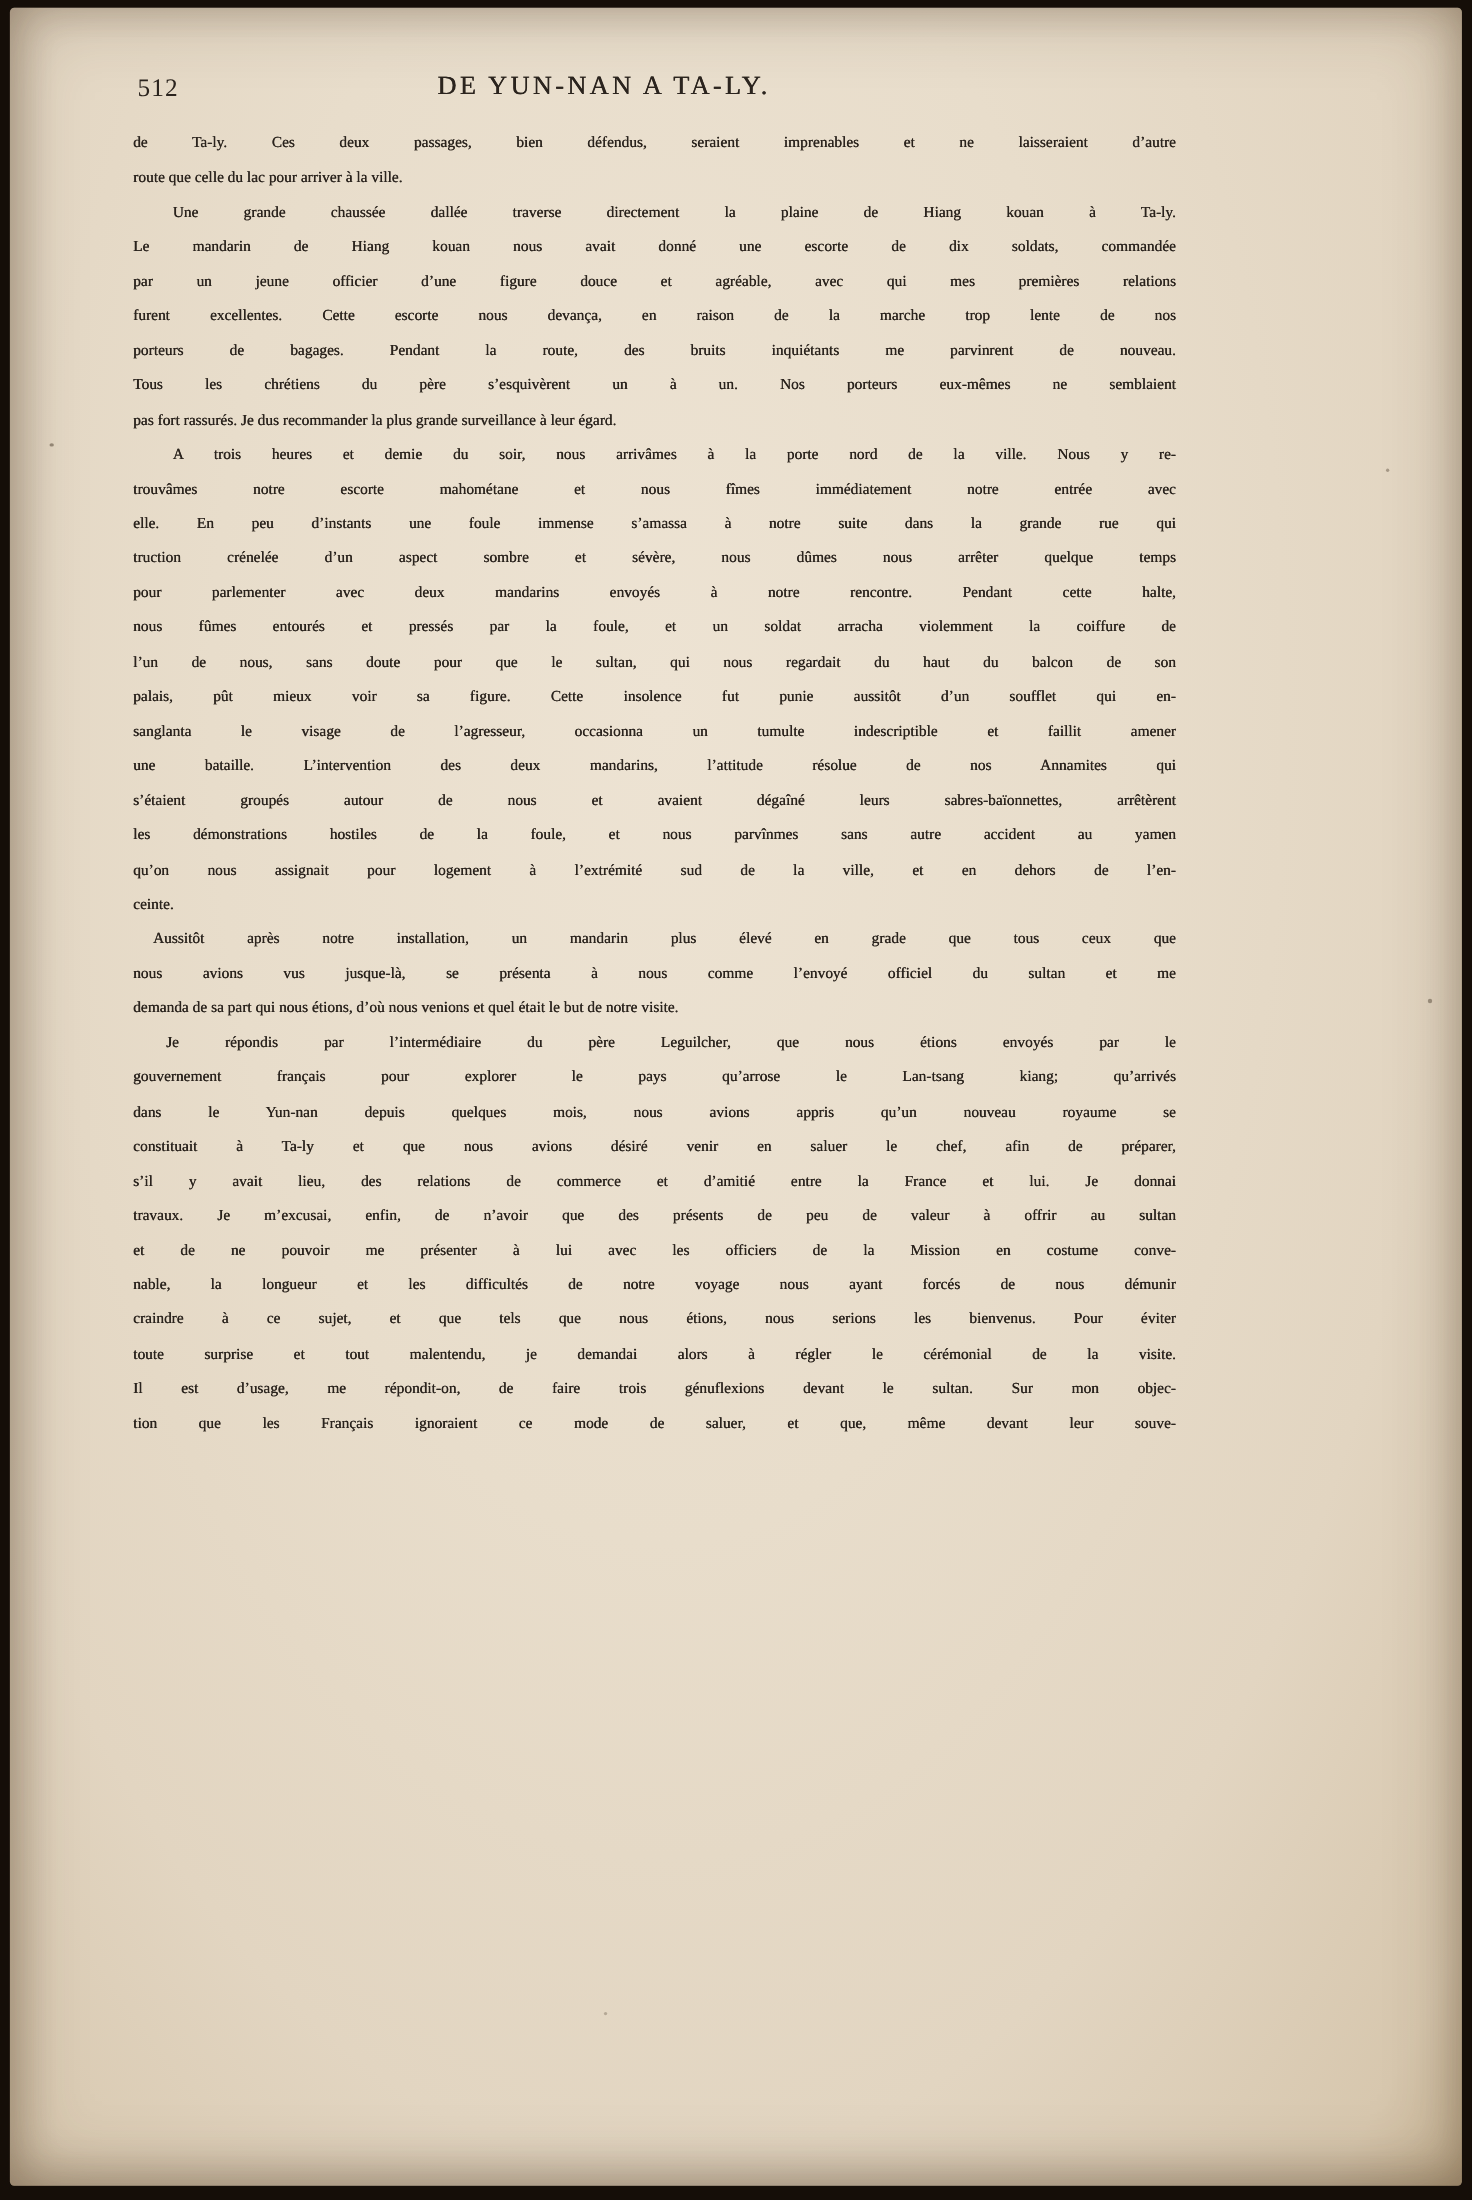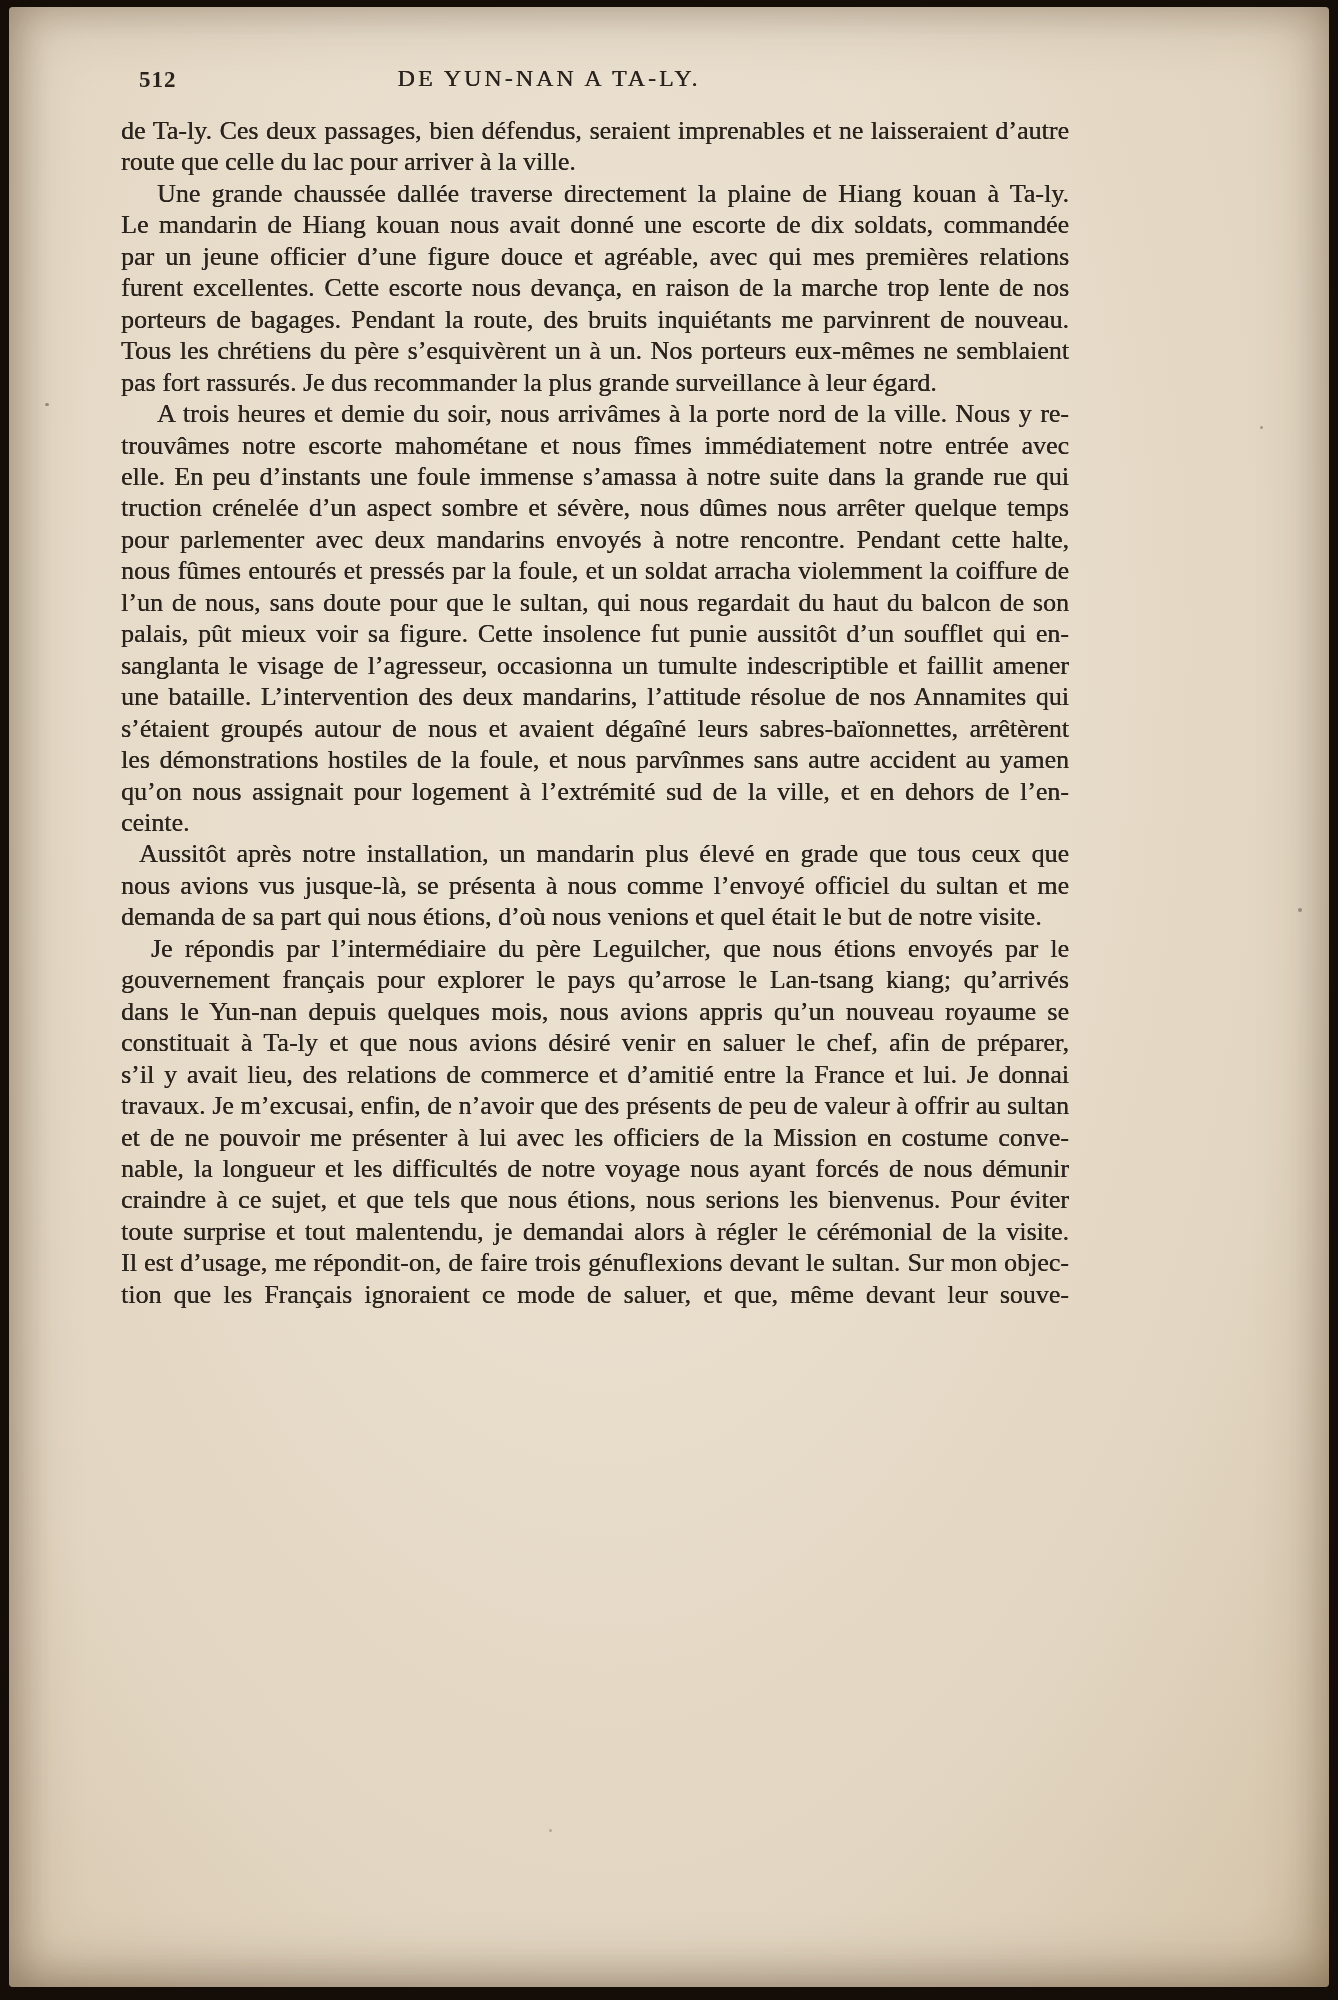--- a/index.html
+++ b/index.html
@@ -22,34 +22,34 @@
     left:112px;top:52px;
     width:948px;
     color:#2b241e;
   }
   .header{
     position:relative;
     height:40px;
     margin-bottom:16px;
   }
   .page-number{
-    position:absolute;left:18px;top:8px;
-    font-size:23px;letter-spacing:1px;font-weight:bold;
+    position:absolute;left:4px;top:8px;
+    font-size:23px;letter-spacing:1px;
   }
   .running-title{
     position:absolute;left:4px;right:96px;top:6px;
     text-align:center;
     font-size:24px;
     letter-spacing:3px;
     text-shadow:.3px 0 0 currentColor;
     white-space:nowrap;
   }
   .body-text{position:relative;}
   .line{
-    font-size:26px;
+    font-size:14px;
     line-height:31.45px;
     text-align:justify;
     text-align-last:justify;
     text-shadow:.25px 0 0 currentColor;
     white-space:normal;
   }
   .line.end{text-align-last:left;}
   .speck{position:absolute;border-radius:50%;background:#4a3c2c;}
   .speck.s1{left:36px;top:396px;width:4px;height:3px;opacity:.5;}
   .speck.s2{left:1251px;top:419px;width:3px;height:3px;opacity:.4;}

